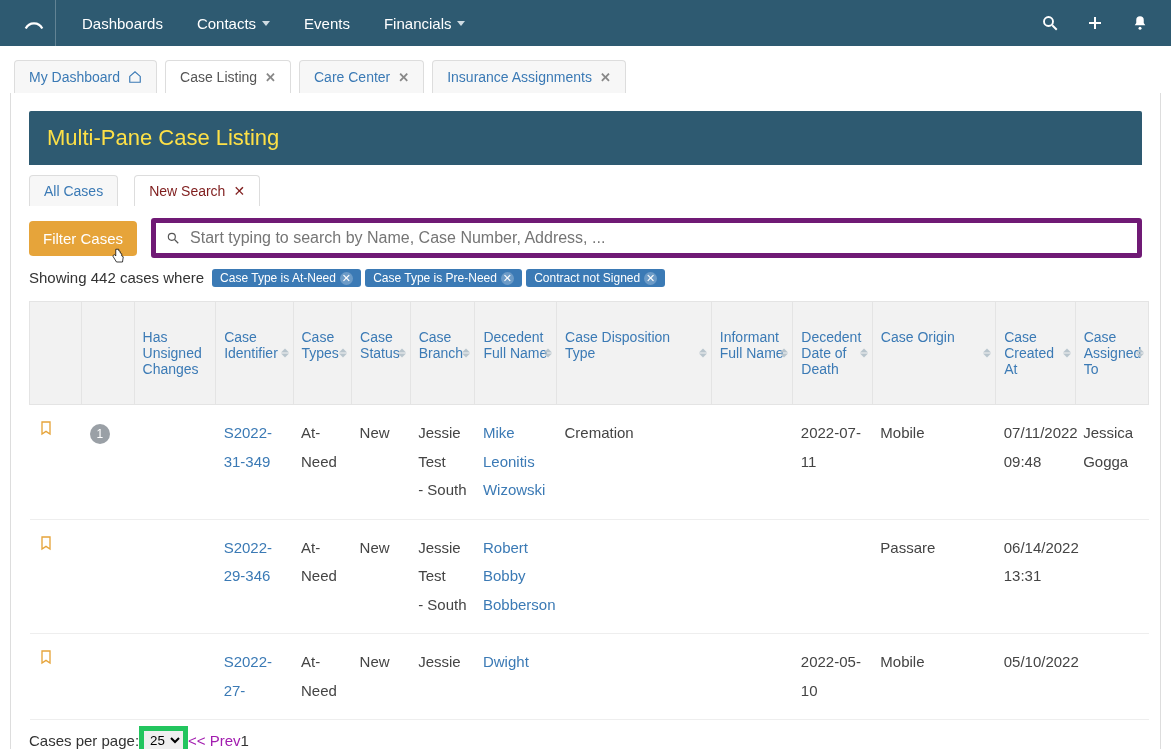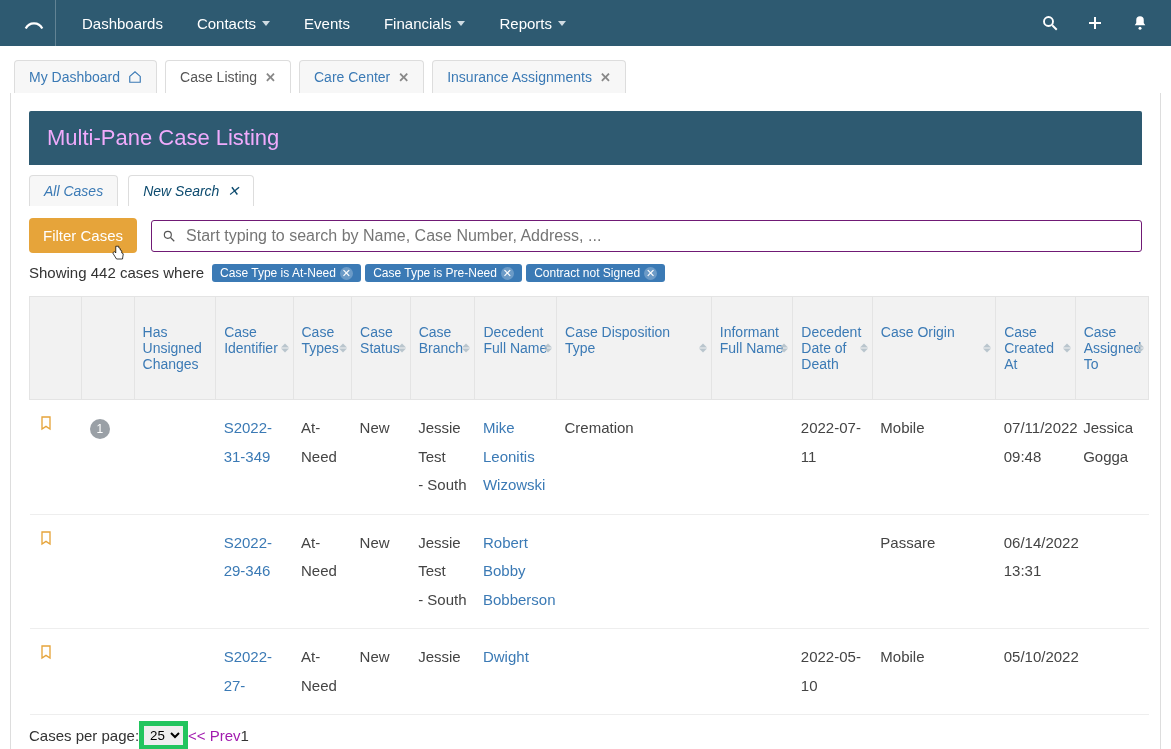--- a/index.html
+++ b/index.html
@@ -73,65 +73,64 @@
     margin: 0 10px;
     border: 1px solid #ddd;
     border-top: none;
     padding: 18px 0 0 0;
   }
   .panel {
     margin: 0 18px;
   }
   .panel-header {
     background:#2e5a71;
-    color:#f0abfc;
+    color:#fde047;
     padding: 14px 18px;
     font-size: 22px;
     font-weight:400;
     border-radius:2px 2px 0 0;
   }
   .subtabs {
     display:flex;
-    gap:10px;
+    gap:16px;
     margin: 10px 0 0 18px;
-    font-style: italic;
   }
   .subtab {
     border:1px solid #ddd;
     border-bottom:none;
     border-radius:4px 4px 0 0;
     padding:7px 14px;
     color:#3b7ab5;
     background:#f7f7f7;
     cursor:pointer;
     display:flex;align-items:center;gap:8px;
     font-size:14px;
   }
-  .subtab.active { background:#fff; color:#0c4a6e;}
+  .subtab.active { background:#fff; color:#7f1d1d;}
   
   .filter-row {
     display:flex; gap:14px; align-items:center;
     padding: 12px 18px 0 18px;
   }
   .filter-btn {
     background:#e6a43a;
     color:#fff;
     border:none;
     border-radius:4px;
     padding:9px 14px;
     font-size:15px;
     cursor:pointer;
     position:relative;
   }
   .cursor-hand {
     position:absolute; bottom:-10px; right:10px; font-size:16px; color:#000;
   }
   .search-wrap {
     flex:1;
-    border:1px solid #701a75;
+    border:5px solid #701a75;
     border-radius:3px;
     display:flex;align-items:center;
     padding:6px 10px;
     gap:10px;
   }
   .search-wrap input {
     border:none; outline:none; flex:1; font-size:16px; color:#888;
   }
   .showing-row {
     padding: 10px 18px 6px 18px;
@@ -215,24 +214,20 @@
       </div>
       <div class="nav-link">
         <span>Contacts</span>
         <span class="caret-down"></span>
       </div>
       <div class="nav-link">
         <span>Events</span>
       </div>
       <div class="nav-link">
         <span>Financials</span>
-        <span class="caret-down"></span>
-      </div>
-      <div class="nav-link">
-        <span>Reports</span>
         <span class="caret-down"></span>
       </div>
     </div>
   <div class="nav-right">
     <span class="nav-icon">
       <svg width="18" height="18" viewBox="0 0 24 24">
           <circle cx="10" cy="10" r="6" stroke="#fff" stroke-width="2.5" fill="none"></circle>
           <line x1="15" y1="15" x2="21" y2="21" stroke="#fff" stroke-width="2.5"></line>
         </svg>
     </span>

